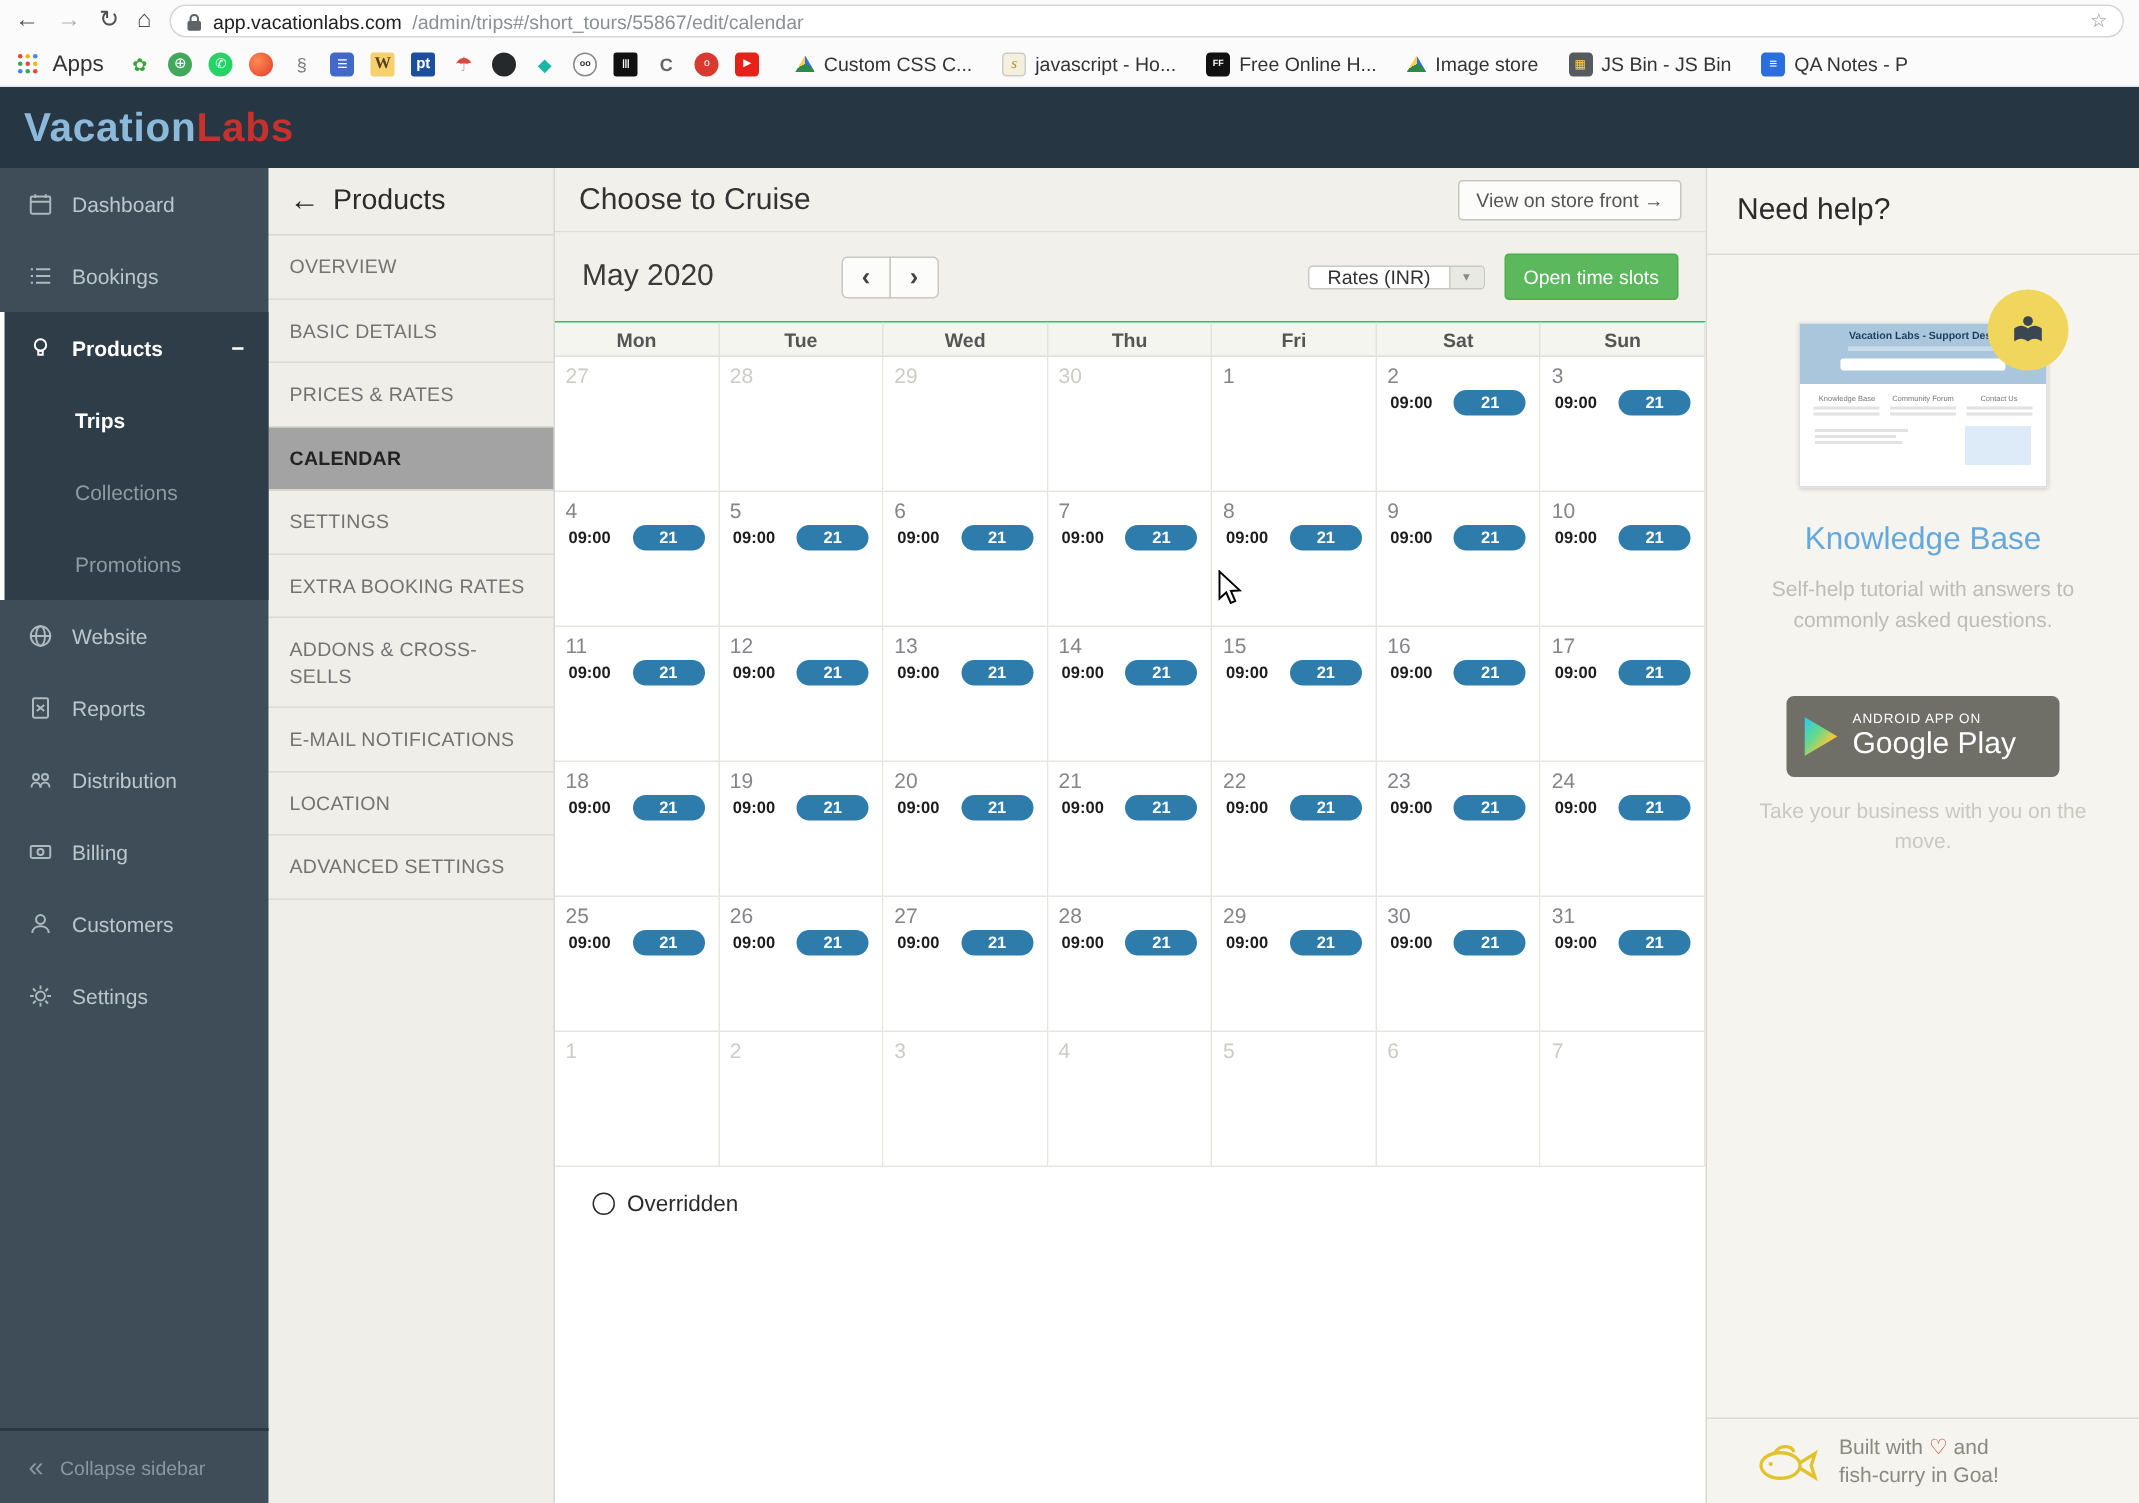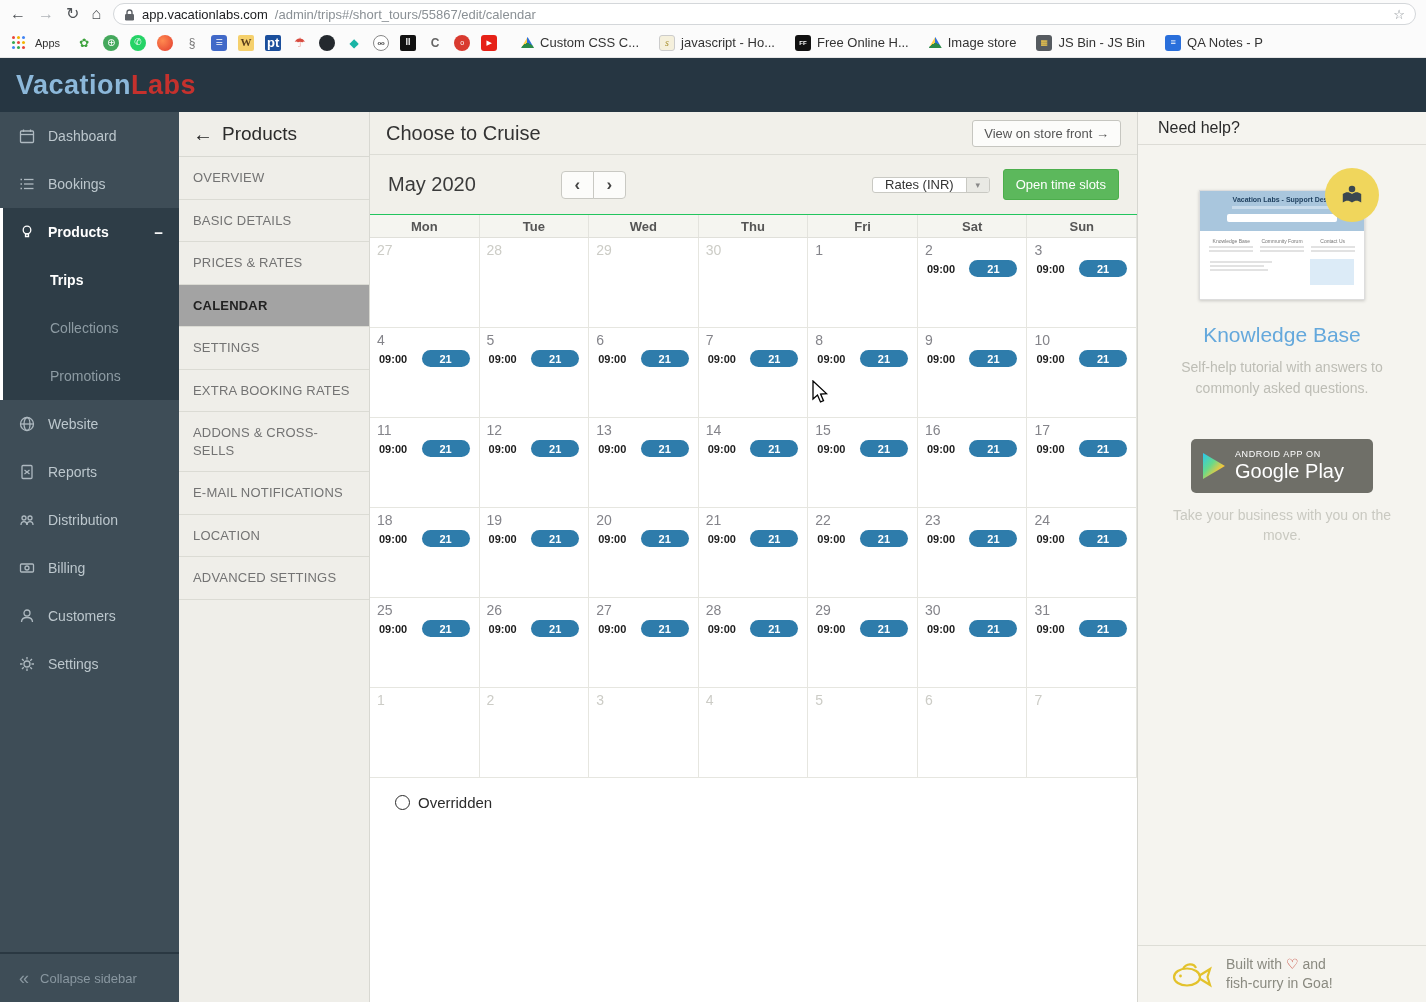--- a/index.html
+++ b/index.html
@@ -11,30 +11,30 @@
   .nav-glyph.disabled { color:#b0b4b8; }
   .omnibox { flex:1; height:22px; background:#fff; border:1px solid #d4d7da; border-radius:12px; display:flex; align-items:center; padding:0 10px; gap:7px; font-size:13px; }
   .url-host { color:#202124; }
   .url-path { color:#8a9095; }
   .omni-star { margin-left:auto; color:#8a9095; font-size:13px; }
 
   .bookmarks { height:30px; background:#fbfbfb; display:flex; align-items:center; padding:0 12px; gap:10px; border-bottom:1px solid #e6e6e6; }
   .apps-wrap { width:13px; height:13px; position:relative; }
   .apps-grid { position:absolute; left:0; top:0; width:3px; height:3px; border-radius:50%; background:#e8453c;
     box-shadow:5px 0 0 #f4b400, 10px 0 0 #4285f4, 0 5px 0 #34a853, 5px 5px 0 #e8453c, 10px 5px 0 #f4b400, 0 10px 0 #4285f4, 5px 10px 0 #34a853, 10px 10px 0 #e8453c; }
-  .apps-label { font-size:11px; color:#333; margin-right:6px; }
+  .apps-label { font-size:15px; color:#333; margin-right:6px; }
   .fav { width:16px; height:16px; border-radius:3px; display:inline-flex; align-items:center; justify-content:center; font-size:10px; line-height:1; flex:none; }
   .fav-sprout { color:#3da33d; font-size:12px; }
   .fav-globe { background:#44a85c; border-radius:50%; color:#fff; font-size:10px; }
   .fav-whatsapp { background:#25d366; border-radius:50%; color:#fff; font-size:9px; }
   .fav-firebird { background:radial-gradient(circle at 35% 35%, #ff8a50, #e23b2e); border-radius:50%; }
   .fav-section { color:#777; font-size:12px; }
   .fav-library { background:#4169c8; color:#fff; font-size:8px; }
   .fav-wikipedia { background:#f5d06c; color:#5a3e1b; font-weight:bold; font-family:"Liberation Serif",serif; font-size:11px; border-radius:2px; }
-  .fav-pt { background:#1b4f9c; color:#fff; font-weight:bold; font-size:13px; border-radius:2px; }
+  .fav-pt { background:#1b4f9c; color:#fff; font-weight:bold; font-size:10px; border-radius:2px; }
   .fav-umbrella { color:#d84a3e; font-size:13px; }
   .fav-github { background:#24292e; border-radius:50%; }
   .fav-gem { color:#19b5a6; font-size:12px; }
   .fav-tripadvisor { background:#fff; border:1px solid #888; border-radius:50%; color:#333; font-size:6px; font-weight:bold; letter-spacing:0; }
   .fav-museum { background:#111; color:#fff; font-size:8px; border-radius:2px; }
   .fav-cletter { color:#666; font-weight:bold; font-size:12px; }
   .fav-target { background:#d93a2f; border-radius:50%; color:#fff; font-size:7px; }
   .fav-youtube { background:#e62117; color:#fff; font-size:7px; }
   .fav-drive { width:13px; height:11px; border-radius:0; background:conic-gradient(#2f6fd8 0 33%, #2b8a49 33% 66%, #ffd04b 66%); clip-path:polygon(50% 0,100% 100%,0 100%); }
   .fav-js { background:#f5f0dc; border:1px solid #ccc; color:#a88f2e; font-family:"Liberation Serif",serif; font-style:italic; font-size:10px; }
@@ -100,21 +100,21 @@
   .cal-cell.other .day-num { color:#ccccc6; }
   .slot { margin-top:2px; display:flex; align-items:center; justify-content:space-between; padding:0 9px 0 9px; cursor:pointer; }
   .slot-time { font-size:11px; font-weight:bold; color:#1c1c1c; }
   .slot-pill { width:48px; height:17px; border-radius:9px; background:#2e7cab; color:#fff; font-size:11px; font-weight:bold; display:flex; align-items:center; justify-content:center; }
   .legend { margin:16px 0 0 25px; display:flex; align-items:center; gap:8px; }
   .legend-circle { width:15px; height:15px; border:1.5px solid #2b2b2b; border-radius:50%; }
   .legend-label { font-size:15px; color:#2b2b2b; }
 
   
   .help { width:288px; background:#f5f4ef; flex:none; position:relative; }
-  .help-header { height:33px; border-bottom:1px solid #dddcd6; display:flex; align-items:center; padding-left:20px; font-size:16px; color:#2b2b2b; }
+  .help-header { height:58px; border-bottom:1px solid #dddcd6; display:flex; align-items:center; padding-left:20px; font-size:20px; color:#2b2b2b; }
   .help-body { padding-top:45px; text-align:center; }
   .thumb-wrap { position:relative; width:166px; margin:0 auto; }
   .thumb-card { width:166px; height:110px; background:#fff; border:1px solid #ddd; box-shadow:0 1px 3px rgba(0,0,0,.18); overflow:hidden; text-align:center; }
   .thumb-band { height:40px; background:#a9c6dd; padding-top:5px; }
   .thumb-title { font-size:7px; font-weight:bold; color:#1c3d5c; }
   .thumb-sub { width:100px; height:3px; background:#c9dcec; margin:3px auto 0; }
   .thumb-search { width:110px; height:8px; background:#fff; border-radius:2px; margin:5px auto 0; }
   .thumb-cols { display:flex; justify-content:space-around; margin-top:7px; padding:0 6px; }
   .thumb-col { width:44px; }
   .thumb-col-label { font-size:5px; color:#777; white-space:nowrap; }

